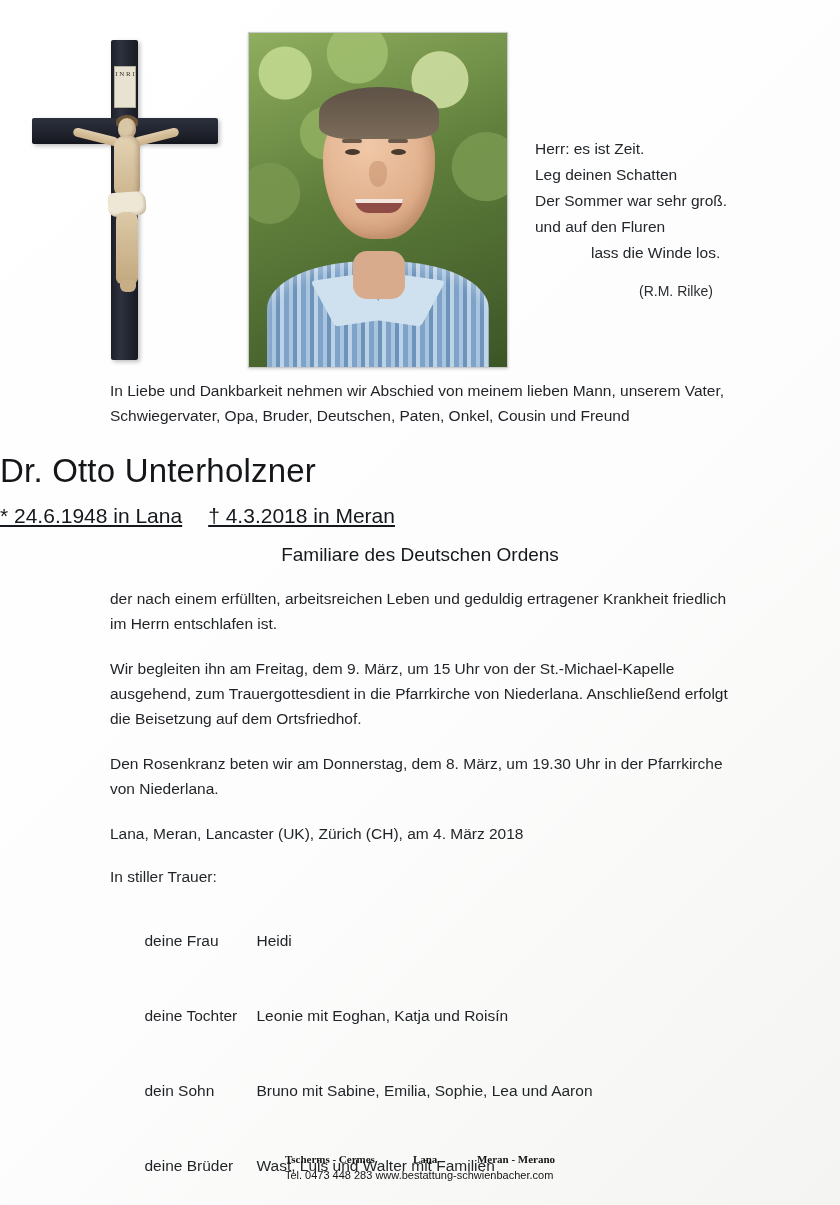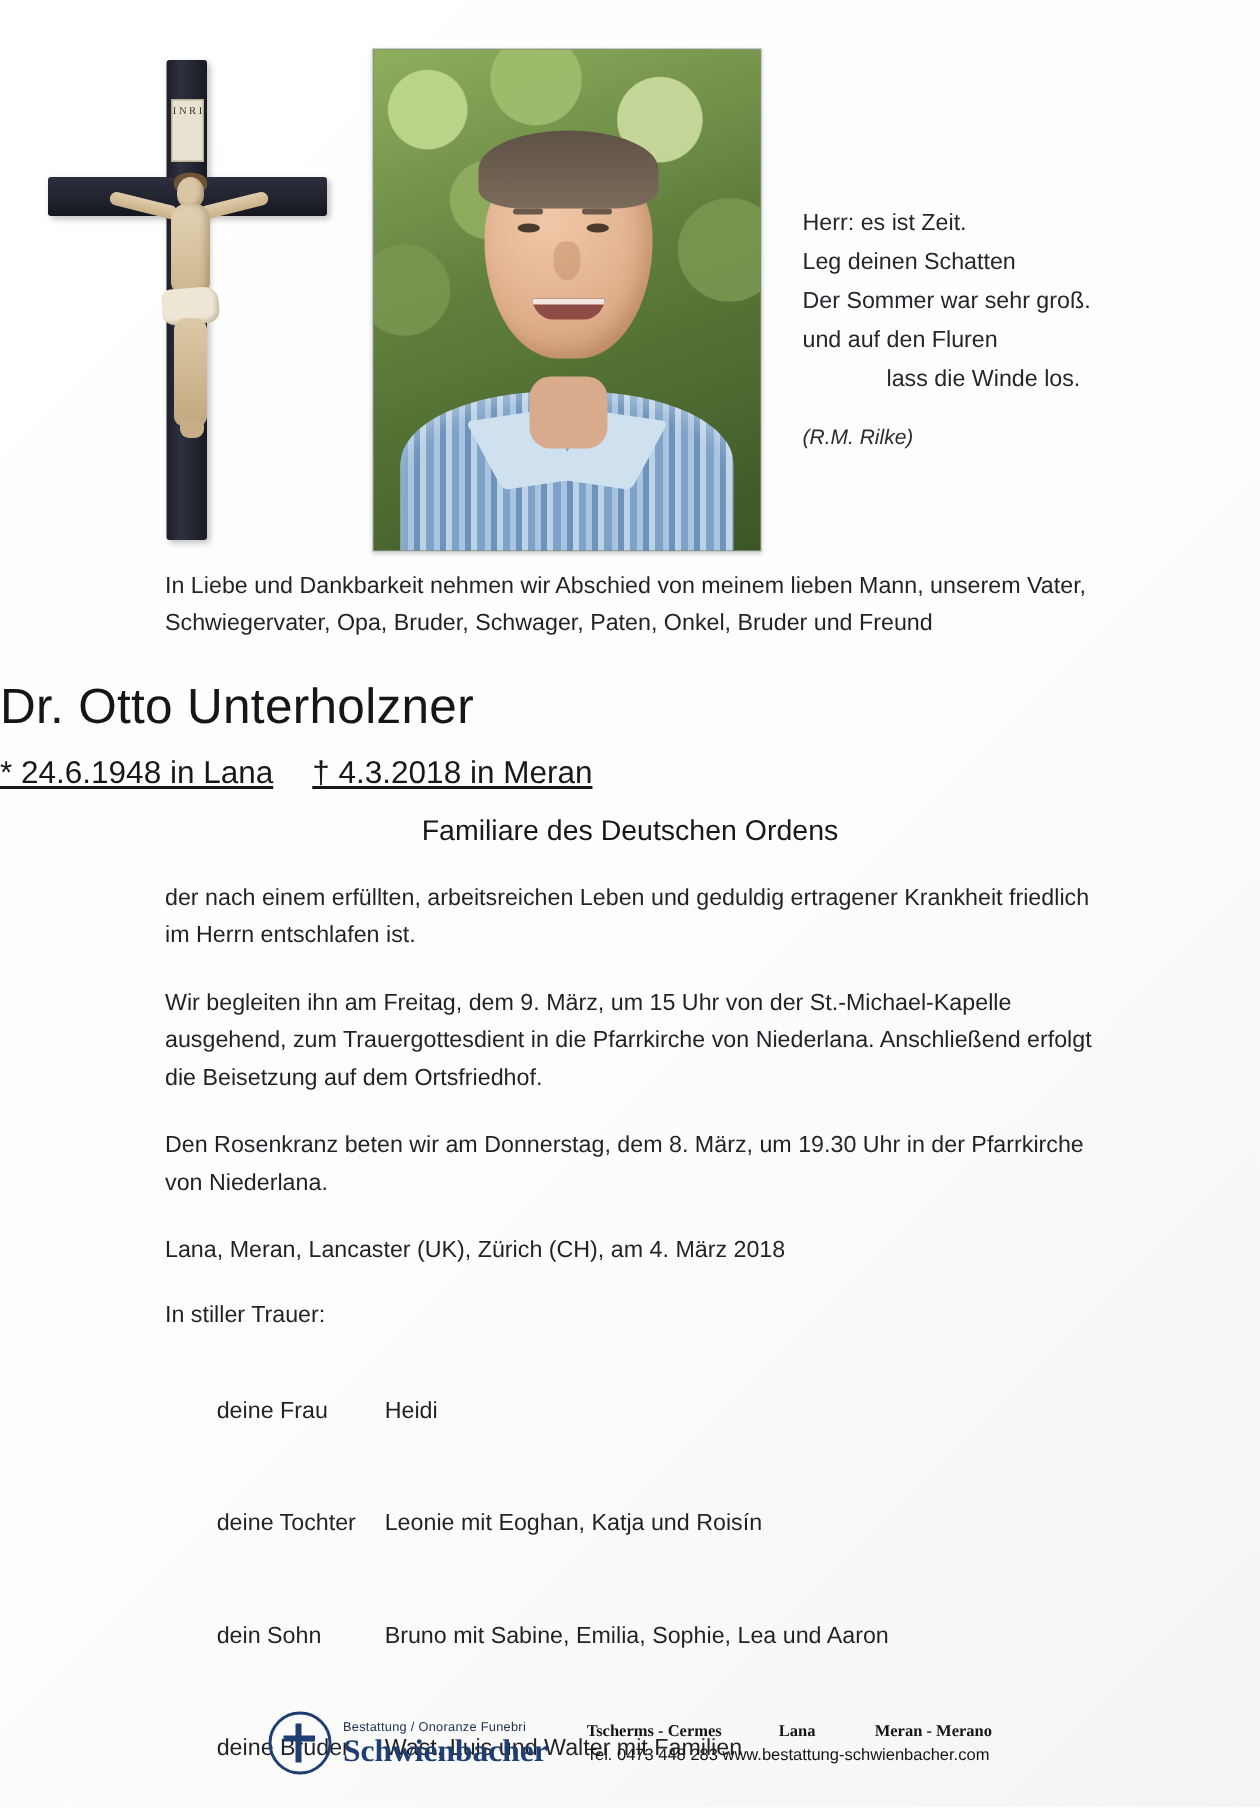--- a/index.html
+++ b/index.html
@@ -269,24 +269,23 @@
     width: 282px;
     font-size: 15.5px;
     line-height: 26px;
     color: #23272b;
   }
   .quote .ln { white-space: pre; }
   .quote .ind1 { padding-left: 38px; }
   .quote .ind2 { padding-left: 56px; }
   .quote .author {
     margin-top: 12px;
-    text-align: left;
+    text-align: center;
     font-size: 14px;
     color: #2a2d30;
-    font-style: italic;
   }
 
   
   .body-text {
     position: absolute;
     left: 0;
     top: 378px;
     width: 840px;
   }
   .intro {
@@ -437,21 +436,21 @@
     <div class="ln">Herr: es ist Zeit.</div>
     <div class="ln">Leg deinen Schatten</div>
     <div class="ln">Der Sommer war sehr groß.</div>
     <div class="ln">und auf den Fluren</div>
     <div class="ln ind2">lass die Winde los.</div>
     <div class="author">(R.M. Rilke)</div>
   </div>
 
   <div class="body-text">
 
-    <div class="intro">In Liebe und Dankbarkeit nehmen wir Abschied von meinem lieben Mann, unserem Vater, Schwiegervater, Opa, Bruder, Schwager, Paten, Onkel, Bruder und Freund</div>
+    <div class="intro">In Liebe und Dankbarkeit nehmen wir Abschied von meinem lieben Mann, unserem Vater, Schwiegervater, Opa, Bruder, Deutschen, Paten, Onkel, Cousin und Freund</div>
 
     <div class="name">Dr. Otto Unterholzner</div>
 
     <div class="dates">
       <span>* 24.6.1948 in Lana</span><span class="gap"></span><span>† 4.3.2018 in Meran</span>
     </div>
 
     <div class="order">Familiare des Deutschen Ordens</div>
 
     <div class="para-wrap">
@@ -476,27 +475,20 @@
         <span class="rel m-w1">deine Brüder</span><span>Wast, Luis und Walter mit Familien</span>
       </div>
       <div class="row">
         
       </div>
     </div>
 
   </div>
 
   <div class="footer">
-    <div class="logo-block">
-      <div class="logo-mark"></div>
-      <div class="logo-text">
-        <div class="logo-sub">Bestattung / Onoranze Funebri</div>
-        <div class="logo-name">Schwienbacher</div>
-      </div>
-    </div>
     <div class="footer-info">
       <div class="loc">
         <span class="fl1">Tscherms - Cermes</span><span class="fl2">Lana</span><span>Meran - Merano</span>
       </div>
       <div>Tel. 0473 448 283   www.bestattung-schwienbacher.com</div>
     </div>
   </div>
 
 </div>
 

